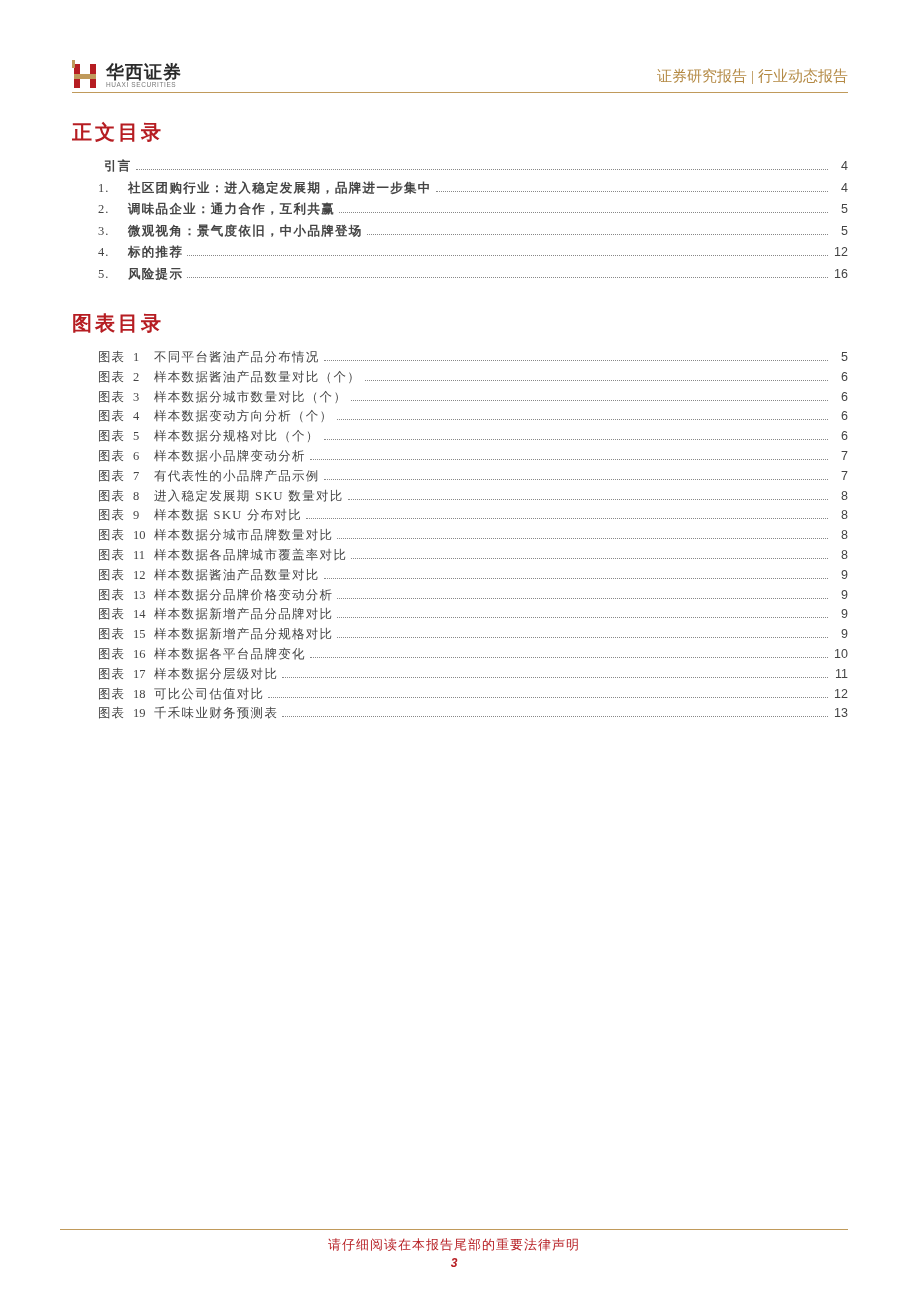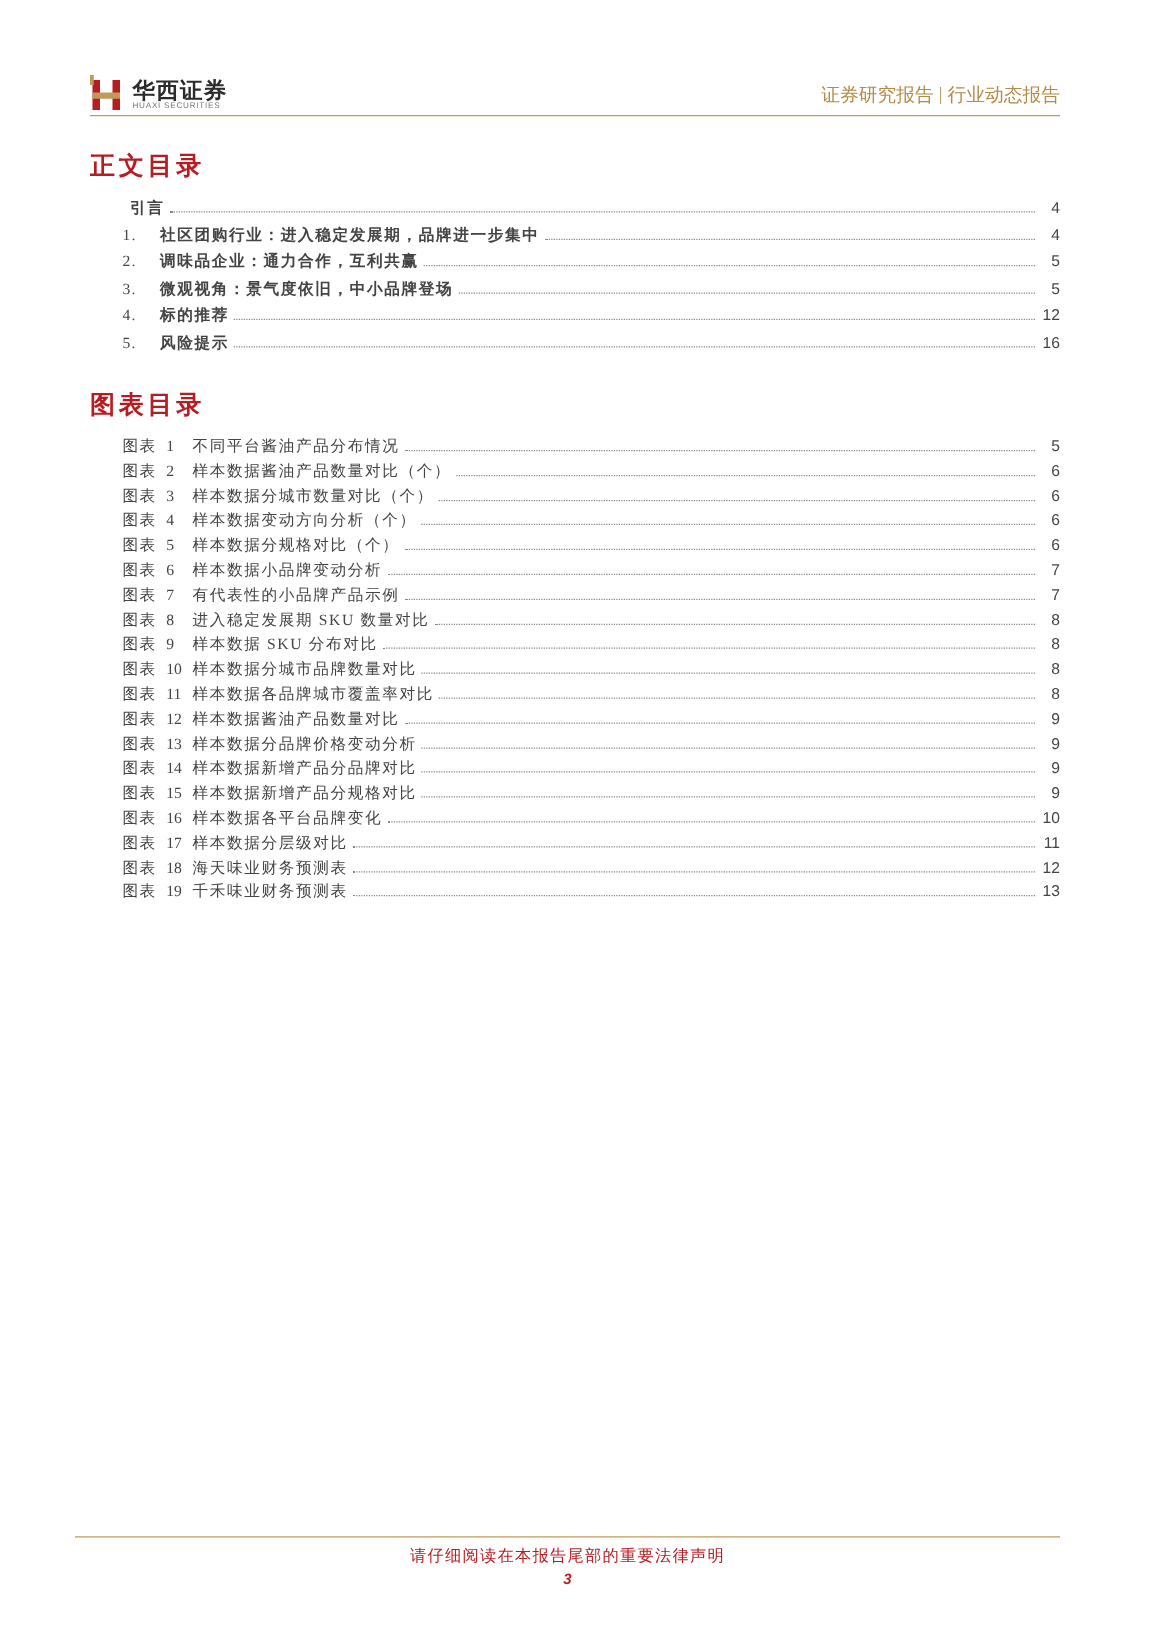--- a/index.html
+++ b/index.html
@@ -310,21 +310,21 @@
         <span class="pg">10</span>
       </div>
       <div class="fig-item">
         <span class="fig-num-col"><span class="fig-label">图表</span><span>17</span></span>
         <span class="fig-title">样本数据分层级对比</span>
         <span class="dots"></span>
         <span class="pg">11</span>
       </div>
       <div class="fig-item">
         <span class="fig-num-col"><span class="fig-label">图表</span><span>18</span></span>
-        <span class="fig-title">海天味业财务预测表</span>
+        <span class="fig-title">可比公司估值对比</span>
         <span class="dots"></span>
         <span class="pg">12</span>
       </div>
       <div class="fig-item">
         <span class="fig-num-col"><span class="fig-label">图表</span><span>19</span></span>
         <span class="fig-title">千禾味业财务预测表</span>
         <span class="dots"></span>
         <span class="pg">13</span>
       </div>
     </div>

